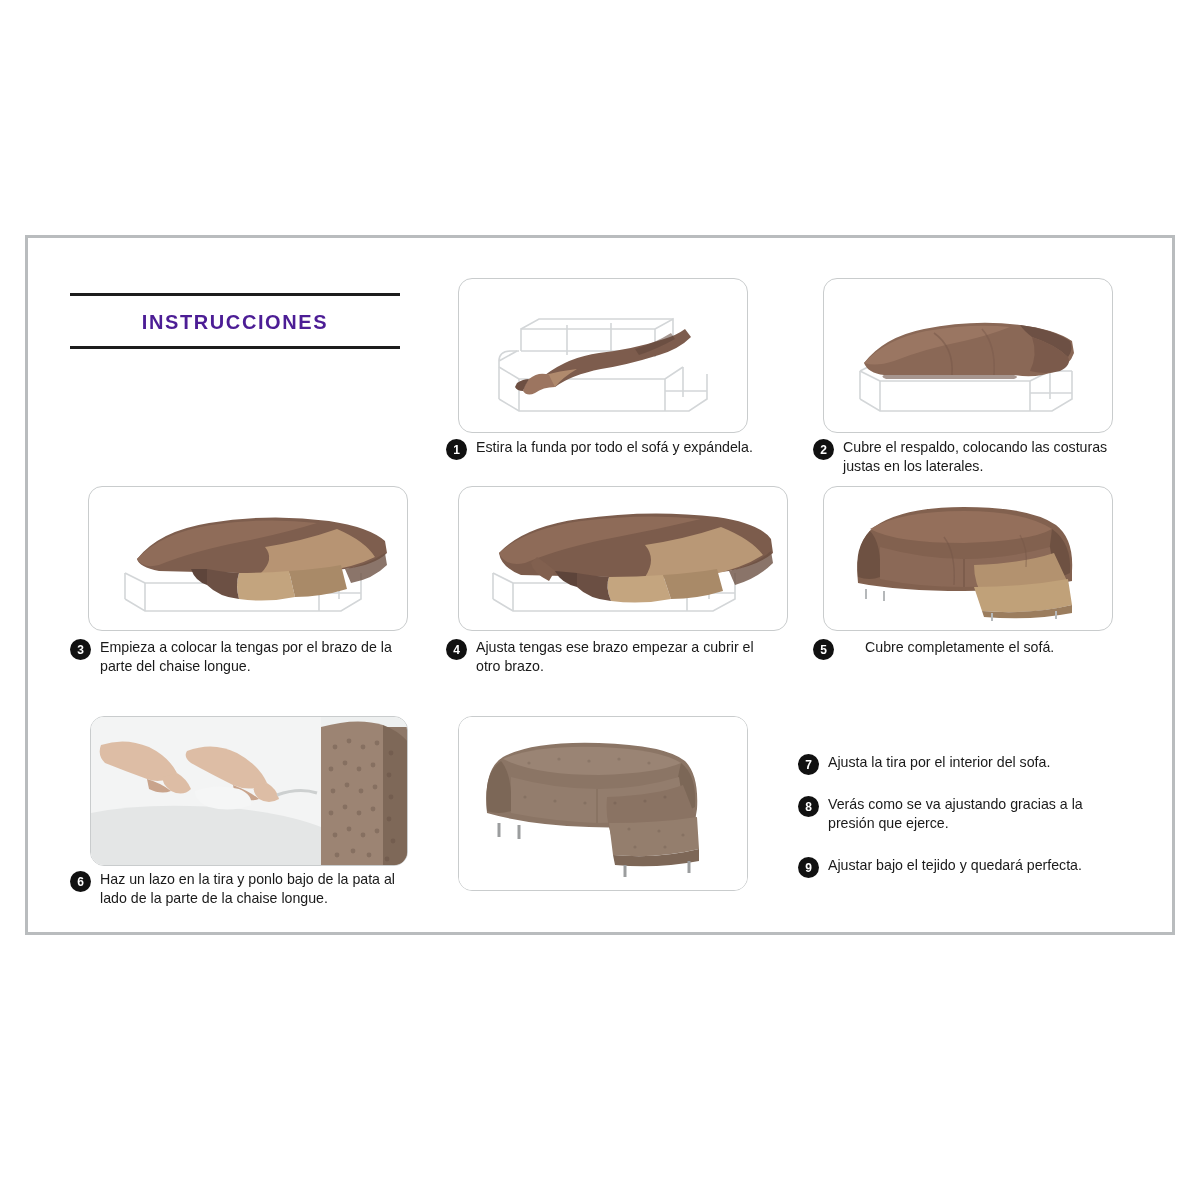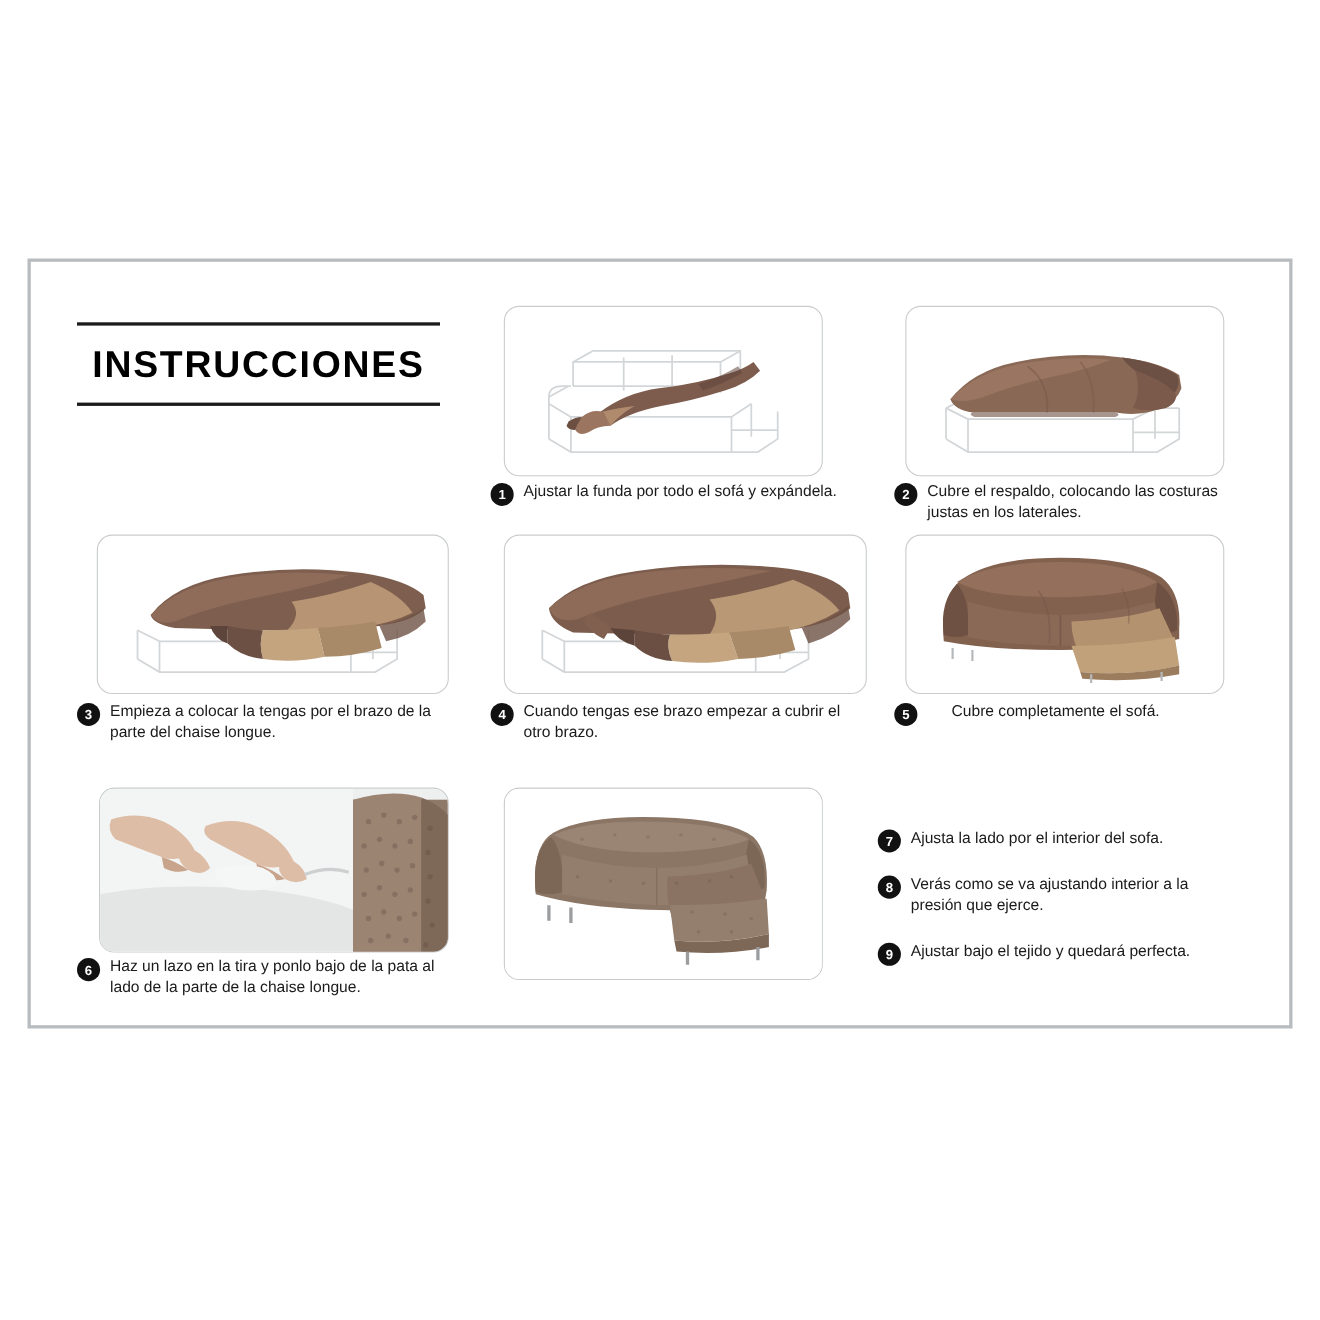--- a/index.html
+++ b/index.html
@@ -34,24 +34,24 @@
     width: 330px;
     text-align: center;
   }
   .title-rule {
     height: 3px;
     background: #1c1c1c;
     width: 100%;
   }
   .title-text {
     font-weight: bold;
-    font-size: 34px;
+    font-size: 20px;
     letter-spacing: 1.6px;
     line-height: 1.42;
-    color: #000000;
+    color: #4c1d95;
     padding: 12px 0 10px 0;
   }
   .title-text span { display: block; }
 
   
   .panel {
     position: absolute;
     border: 1.5px solid #c9cccd;
     border-radius: 14px;
     box-sizing: border-box;
@@ -124,21 +124,21 @@
         <path d="M86 96 Q110 78 140 74 Q175 70 205 60 Q218 56 226 50 L232 58 Q220 70 200 76 Q168 86 142 90 Q112 96 96 108 Z" fill="#7d5c4d"></path>
         <path d="M86 96 Q100 92 118 90 Q104 98 96 108 Z" fill="#b08a6d"></path>
         <path d="M70 100 Q80 92 90 96 L96 108 Q84 108 76 114 Q68 118 64 112 Q66 104 70 100 Z" fill="#9c7560"></path>
         <path d="M58 104 Q64 100 70 100 Q66 106 64 112 Q58 112 56 108 Z" fill="#6d4f42"></path>
         <path d="M176 70 Q196 64 212 54 L216 60 Q198 70 180 76 Z" fill="#5f463b" opacity="0.55"></path>
       </g>
     </svg>
   </div>
   <div class="caption" style="left:418px; top:200px; width:330px;">
     <div class="badge">1</div>
-    <div class="cap-text">Ajustar la funda por todo el sofá y expándela.</div>
+    <div class="cap-text">Estira la funda por todo el sofá y expándela.</div>
   </div>
 
   <div class="panel" style="left:795px; top:40px; width:290px; height:155px;">
     <svg width="290" height="155" viewBox="0 0 290 155">
       <g fill="none" stroke="#d3d6d8" stroke-width="1.6">
         <path d="M36 120 L36 92"></path>
         <path d="M36 120 L56 132 L228 132 L248 120 L248 92"></path>
         <path d="M56 132 L56 102 L206 102 L206 132"></path>
         <path d="M56 102 L36 92"></path>
         <path d="M206 102 L226 92 L226 120"></path>
@@ -207,21 +207,21 @@
         <path d="M204 88 Q234 86 258 82 L264 104 Q238 112 212 112 Z" fill="#a98a68"></path>
         <path d="M118 86 Q142 90 150 90 Q146 100 152 114 Q130 112 118 100 Z" fill="#6b4f43"></path>
         <path d="M96 84 L118 86 L118 100 Q102 96 96 84 Z" fill="#5d443a"></path>
         <path d="M78 70 Q92 80 96 84 L90 94 Q74 86 72 76 Z" fill="#81604f"></path>
         <path d="M270 84 Q296 78 312 64 L314 76 Q298 92 276 98 Z" fill="#6d5144" opacity="0.8"></path>
       </g>
     </svg>
   </div>
   <div class="caption" style="left:418px; top:400px; width:320px;">
     <div class="badge">4</div>
-    <div class="cap-text">Cuando tengas ese brazo empezar a cubrir el otro brazo.</div>
+    <div class="cap-text">Ajusta tengas ese brazo empezar a cubrir el otro brazo.</div>
   </div>
 
   <div class="panel" style="left:795px; top:248px; width:290px; height:145px;">
     <svg width="290" height="145" viewBox="0 0 290 145">
       <g>
         <path d="M34 96 Q30 56 50 40 Q78 20 140 20 Q206 20 232 38 Q250 52 248 84 L248 94 Q200 104 140 104 Q76 104 34 96 Z" fill="#82614f"></path>
         <path d="M46 42 Q76 24 140 24 Q200 24 228 42 Q208 54 140 56 Q72 56 46 42 Z" fill="#946f5b"></path>
         <path d="M34 90 Q30 60 46 44 Q58 56 56 90 Q46 94 34 90 Z" fill="#6e5142"></path>
         <path d="M228 42 Q248 56 246 86 Q234 92 222 90 Q226 58 228 42 Z" fill="#6e5142"></path>
         <path d="M56 60 Q100 72 140 72 Q182 72 226 60 Q230 80 226 92 Q180 100 140 100 Q94 100 56 92 Z" fill="#8b6957"></path>
@@ -333,26 +333,26 @@
         <circle cx="200" cy="114" r="1.6"></circle>
           <circle cx="224" cy="118" r="1.6"></circle>
         <circle cx="176" cy="130" r="1.6"></circle>
           <circle cx="206" cy="130" r="1.6"></circle>
       </g>
     </svg>
   </div>
 
   <div class="caption" style="left:770px; top:515px; width:320px;">
     <div class="badge">7</div>
-    <div class="cap-text">Ajusta la lado por el interior del sofa.</div>
+    <div class="cap-text">Ajusta la tira por el interior del sofa.</div>
   </div>
 
   <div class="caption" style="left:770px; top:557px; width:320px;">
     <div class="badge">8</div>
-    <div class="cap-text">Verás como se va ajustando interior a la presión que ejerce.</div>
+    <div class="cap-text">Verás como se va ajustando gracias a la presión que ejerce.</div>
   </div>
 
   <div class="caption" style="left:770px; top:618px; width:330px;">
     <div class="badge">9</div>
     <div class="cap-text">Ajustar bajo el tejido y quedará perfecta.</div>
   </div>
 
 </div>
 
 </body></html>

